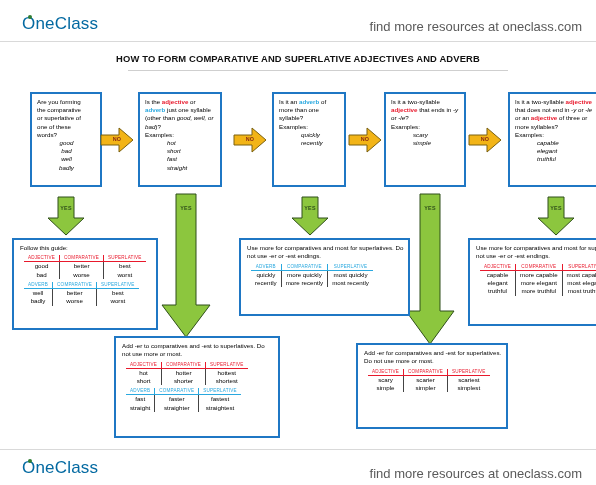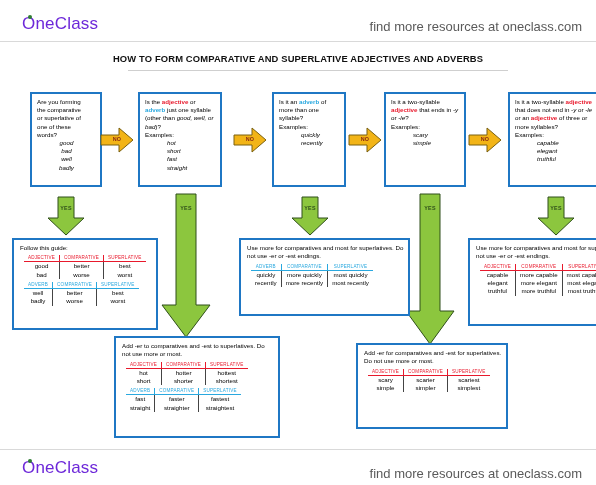--- a/index.html
+++ b/index.html
@@ -11,21 +11,21 @@
     overflow: hidden;
   }
   #page { position: relative; width: 596px; height: 485px; background:#fff; }
 
   
   .oc-logo {
     position: absolute;
     font-family: "Liberation Sans", sans-serif;
     font-size: 17px;
     font-weight: 400;
-    color: #6d28d9;
+    color: #0369a1;
     letter-spacing: 0.2px;
     white-space: nowrap;
   }
   .oc-logo .dot {
     position: absolute;
     width: 4px; height: 4px;
     background: #2e7d32;
     border-radius: 50%;
     top: 1px; left: 6px;
   }
@@ -133,21 +133,21 @@
 
 <div id="page">
 
   <div class="oc-logo" style="top:14px; left:22px;">
     <span class="dot"></span>
     <span>OneClass</span>
   </div>
   <div class="oc-tag" style="top:19px; right:14px;">find more resources at oneclass.com</div>
   <div class="rule" style="top:41px;"></div>
 
-  <div class="page-title">HOW TO FORM COMPARATIVE AND SUPERLATIVE ADJECTIVES AND ADVERBS</div>
+  <div class="page-title">HOW TO FORM COMPARATIVE AND SUPERLATIVE ADJECTIVES AND ADVERB</div>
   <div class="title-rule"></div>
 
   <div class="dbox" style="left:30px; top:92px; width:72px; height:95px;">
     <div>Are you forming</div>
     <div>the comparative</div>
     <div>or superlative of</div>
     <div>one of these</div>
     <div>words?</div>
     <ul class="ex-list">
       <li>good</li>

